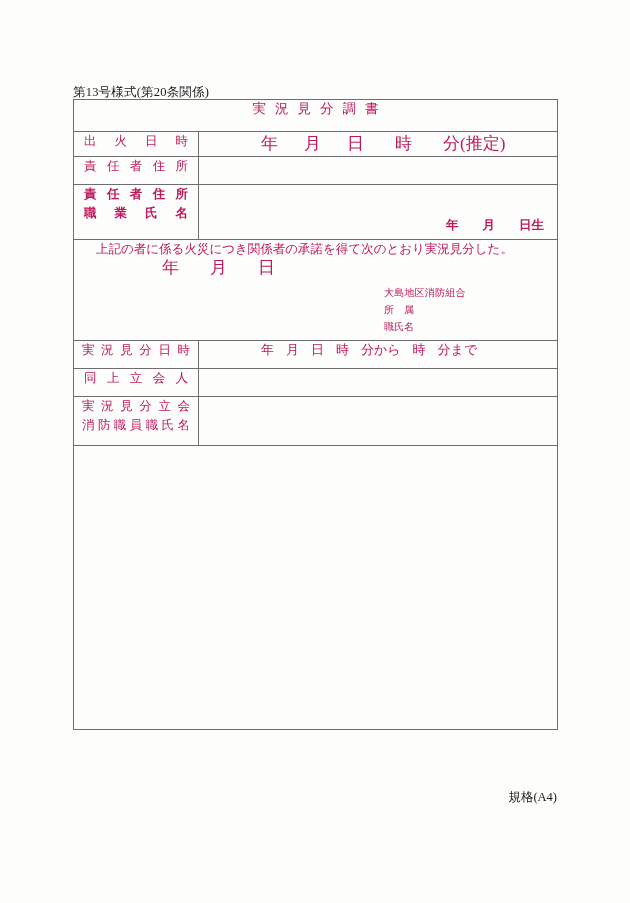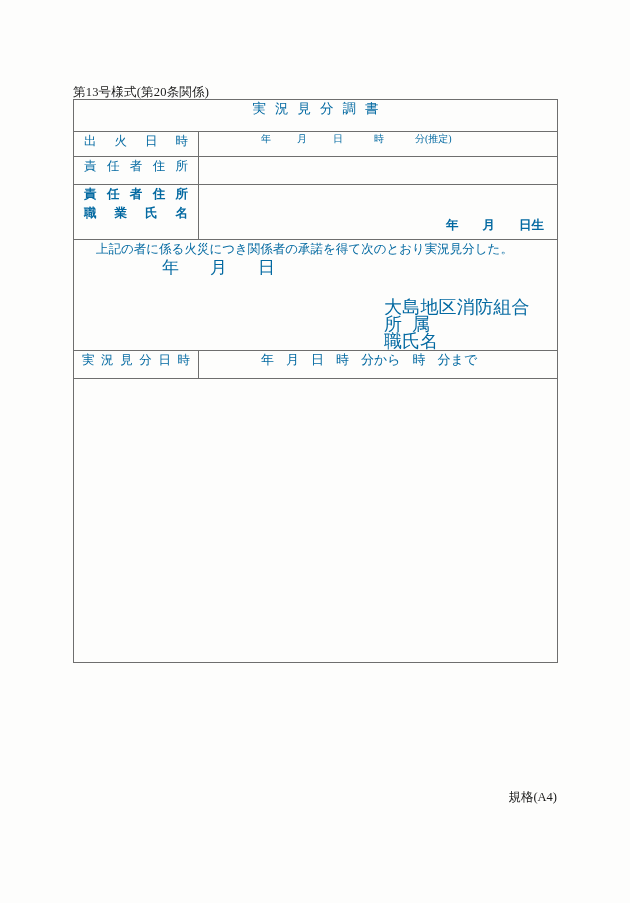--- a/index.html
+++ b/index.html
@@ -41,21 +41,21 @@
     top: 99px;
     width: 484px;
     border-collapse: collapse;
     table-layout: fixed;
   }
   .form-table td {
     border: 1px solid #6e6e6e;
     padding: 0;
     vertical-align: top;
     font-size: 12.5px;
-    color: #0369a1;
+    color: #be185d;
   }
 
   
   .col-label { width: 125px; }
   .col-value { width: 359px; }
 
   
   .title-cell {
     height: 31px;
     text-align: center;
@@ -94,21 +94,21 @@
   .row-h55 { height: 54px; font-weight: bold; }
 
   
   .value-cell {
     vertical-align: middle;
     position: relative;
   }
   .datetime-est {
     display: block;
     padding-left: 62px;
-    font-size: 10px;
+    font-size: 17px;
     white-space: nowrap;
   }
   .datetime-est .sp { display: inline-block; width: 26px; }
   .datetime-est .sp-wide { display: inline-block; width: 31px; }
 
   .survey-datetime {
     display: block;
     padding-left: 62px;
     font-size: 13px;
     white-space: nowrap;
@@ -137,23 +137,23 @@
     white-space: nowrap;
   }
   .statement-date {
     padding-left: 88px;
     font-size: 17px;
     line-height: 19px;
     white-space: nowrap;
   }
   .statement-date .sp { display: inline-block; width: 31px; }
   .signature-block {
-    margin-top: 22px;
+    margin-top: 7px;
     padding-left: 310px;
-    font-size: 18px;
+    font-size: 10px;
     line-height: 17px;
   }
   .signature-block div { white-space: nowrap; }
   .sig-org { letter-spacing: 0.2px; }
   .sig-affil .sp { display: inline-block; width: 10px; }
 
   
   .body-cell {
     height: 283px;
   }
@@ -228,21 +228,34 @@
       <tr>
         <td class="label-cell row-h28">
           <span class="lbl tight">実況見分日時</span>
         </td>
         <td class="value-cell row-h28">
           <span class="survey-datetime"><span>年</span><span class="sp"></span><span>月</span><span class="sp"></span><span>日</span><span class="sp"></span><span>時</span><span class="sp"></span><span>分から</span><span class="sp"></span><span>時</span><span class="sp"></span><span>分まで</span></span>
         </td>
       </tr>
 
 
-
+      <tr>
+        <td class="label-cell row-h28">
+          <span class="lbl">同上立会人</span>
+        </td>
+        <td class="value-cell row-h28"></td>
+      </tr>
+
+      <tr>
+        <td class="label-cell row-h49">
+          <span class="lbl tight">実況見分立会</span>
+          <span class="lbl tight">消防職員職氏名</span>
+        </td>
+        <td class="value-cell row-h49"></td>
+      </tr>
 
       <tr>
         <td class="body-cell" colspan="2"></td>
       </tr>
 
     </tbody>
   </table>
 
   <div class="footer">規格(A4)</div>
 

